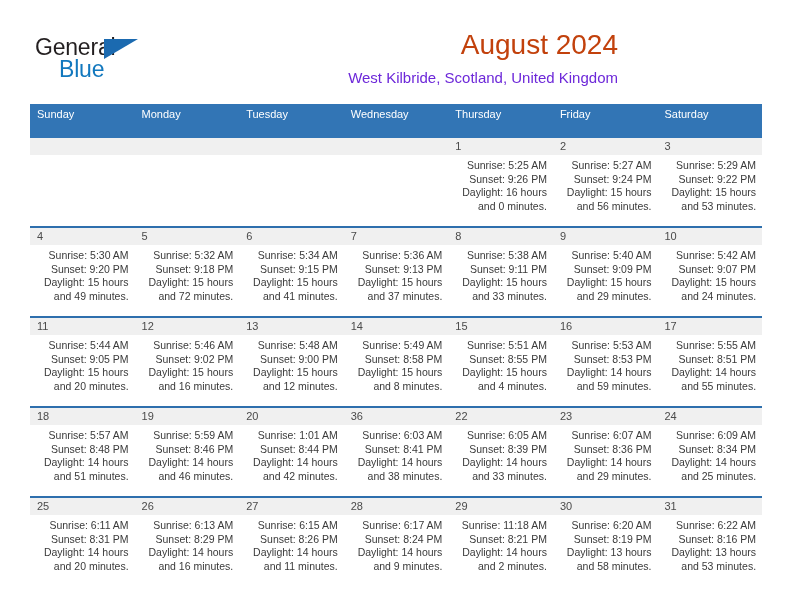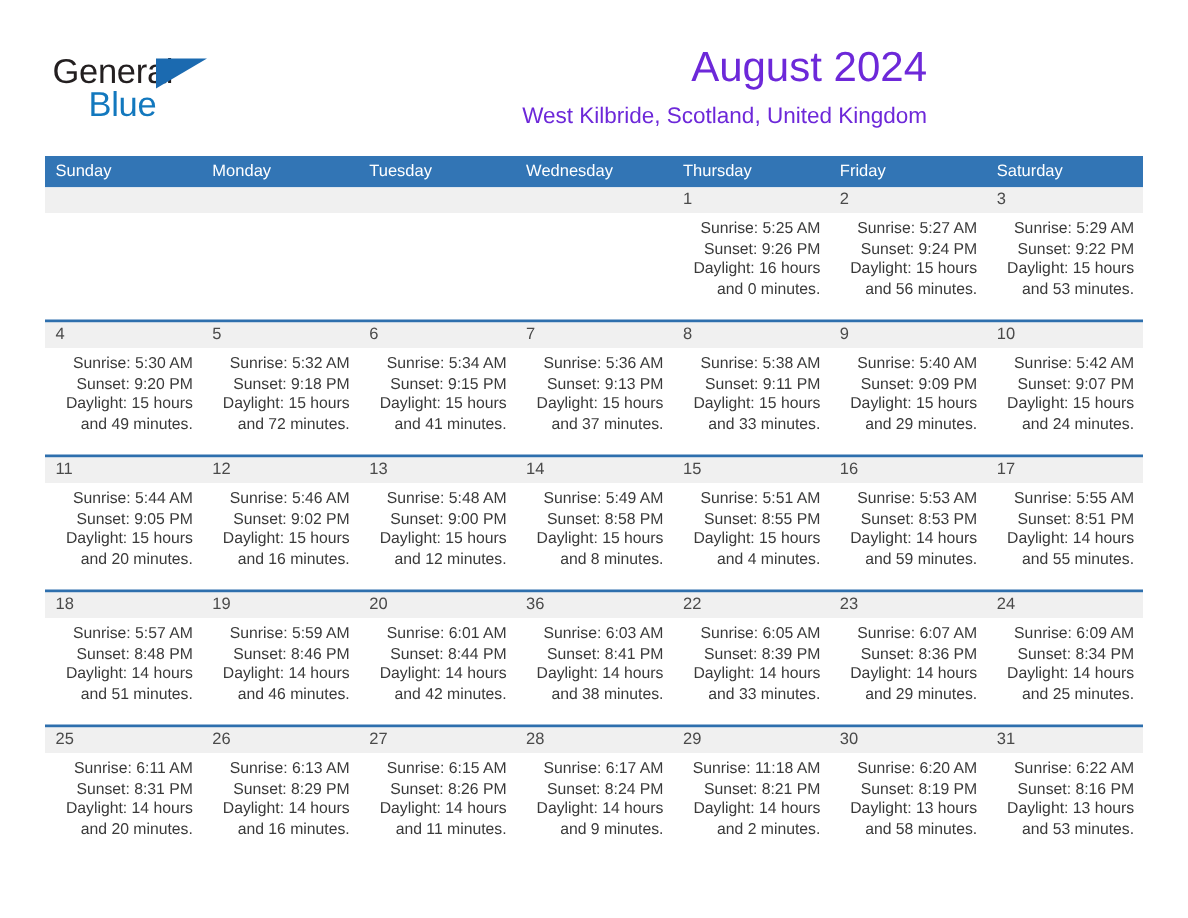--- a/index.html
+++ b/index.html
@@ -69,21 +69,21 @@
 
   .title-block {
     position: absolute;
     right: 35px;
     top: 28px;
     text-align: right;
   }
   .cal-title {
     font-size: 28px;
     font-weight: 400;
-    color: #6d28d9;
+    color: #c2410c;
     line-height: 34px;
     white-space: nowrap;
   }
   .cal-subtitle {
     margin-top: 7px;
     font-size: 15px;
     font-weight: 400;
     color: #6d28d9;
     line-height: 18px;
     white-space: nowrap;
@@ -93,21 +93,21 @@
   .calendar {
     position: absolute;
     left: 30px;
     top: 104px;
     width: 732px;
   }
 
   .dow-row {
     display: flex;
     background: #3275b5;
-    height: 21px;
+    height: 34px;
   }
   .dow-cell {
     flex: 1 1 0;
     box-sizing: border-box;
     padding: 3px 0 0 7px;
     font-size: 11px;
     color: #ffffff;
     line-height: 15px;
     white-space: nowrap;
   }
@@ -393,21 +393,21 @@
               <div class="day-lines">
                 <div class="day-line">Sunrise: 5:59 AM</div>
                 <div class="day-line">Sunset: 8:46 PM</div>
                 <div class="day-line">Daylight: 14 hours</div>
                 <div class="day-line">and 46 minutes.</div>
               </div>
             </div>
             <div class="day-cell">
               <div class="day-num">20</div>
               <div class="day-lines">
-                <div class="day-line">Sunrise: 6:01 AM</div>
+                <div class="day-line">Sunrise: 1:01 AM</div>
                 <div class="day-line">Sunset: 8:44 PM</div>
                 <div class="day-line">Daylight: 14 hours</div>
                 <div class="day-line">and 42 minutes.</div>
               </div>
             </div>
             <div class="day-cell">
               <div class="day-num">36</div>
               <div class="day-lines">
                 <div class="day-line">Sunrise: 6:03 AM</div>
                 <div class="day-line">Sunset: 8:41 PM</div>

